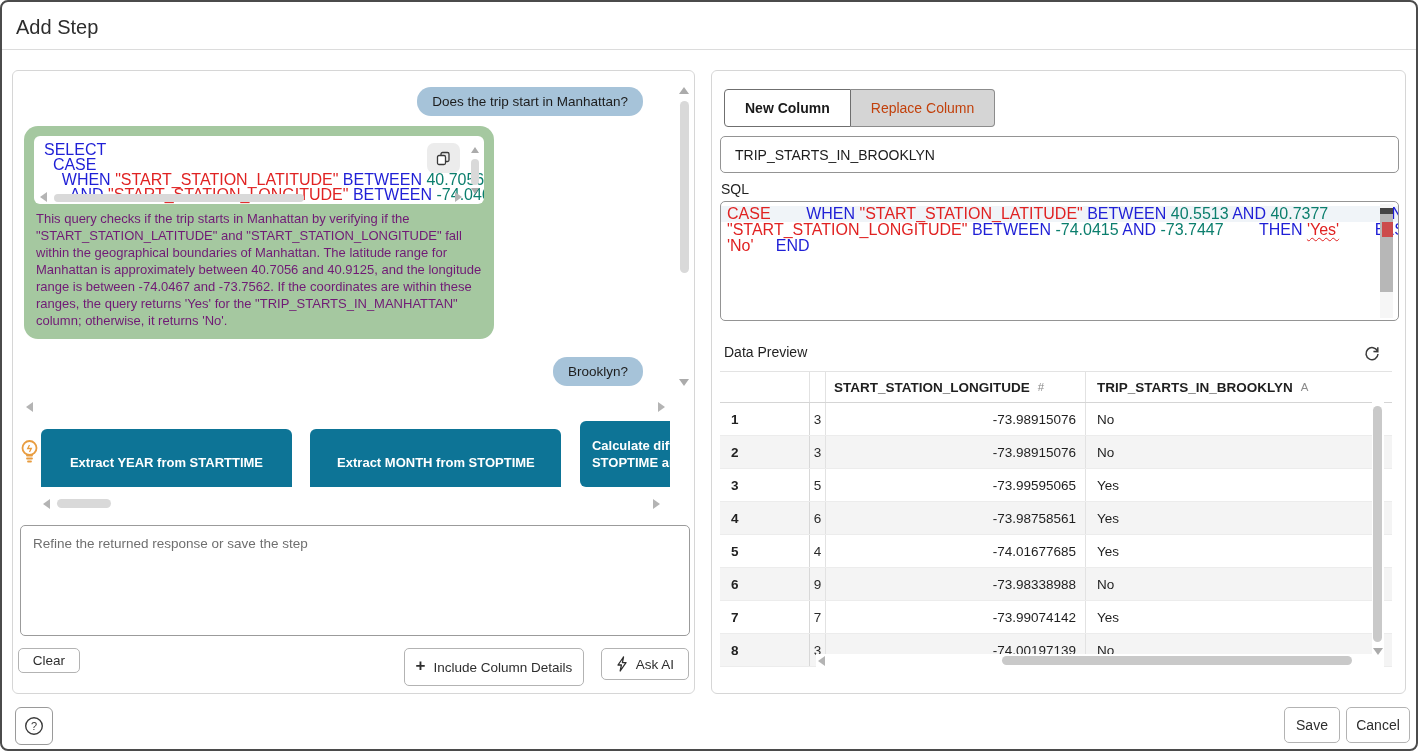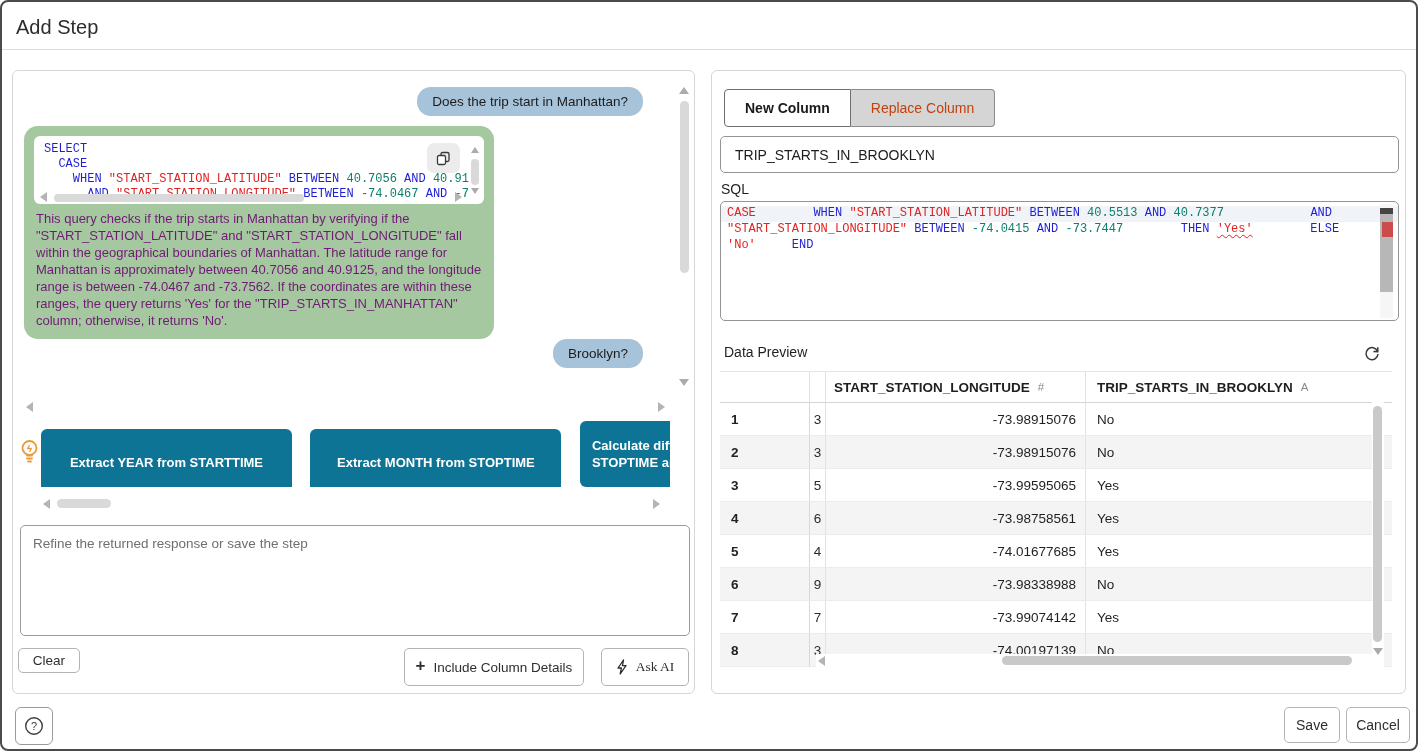--- a/index.html
+++ b/index.html
@@ -13,26 +13,26 @@
   .card { position:absolute; top:68px; background:#fff; border:1px solid #d6d6d6; border-radius:6px; }
   .card-left  { left:10px;  width:683px; height:624px; }
   .card-right { left:709px; width:695px; height:624px; }
 
   
   .msgs { position:absolute; left:0; top:0; width:660px; height:322px; overflow:hidden; padding:16px 30px 0 11px; }
   .bubble { border-radius:14px; font-size:13.5px; color:#1c1c1c; }
   .bubble-user { background:var(--user-bubble,#a6c3d9); width:max-content; max-width:420px;
                  padding:7px 15px; margin-left:auto; margin-right:0; }
   .bubble-ai { background:var(--ai-bubble,#a5c8a0); width:470px; margin-top:10px; overflow:hidden; }
-  .bubble-user.second { }
+  .bubble-user.second { margin-top:18px; }
 
   .sqlbox { position:relative; background:#fff; border-radius:6px; margin:10px 10px 6px 10px;
             height:68px; overflow:hidden; }
-  .sqlbox pre, .editor pre { font-family:Liberation Mono, monospace;
-            font-size:12px; line-height:15px; white-space:pre; }
+  .sqlbox pre, .editor pre { font-family:Liberation Sans, sans-serif;
+            font-size:16px; line-height:15px; white-space:pre; }
   .sqlbox pre { padding:6px 26px 2px 10px; }
   .copy-btn { position:absolute; right:24px; top:7px; width:33px; height:30px; background:#ececec;
               border:none; border-radius:7px; display:flex; align-items:center; justify-content:center; cursor:pointer; }
   .explain { padding:0 12px 10px 12px; font-size:13px; line-height:17px; color:#701a75; }
 
   .tk-k { color:var(--kw,#1f1fd6); }
   .tk-s { color:var(--str,#e02222); }
   .tk-n { color:var(--num,#0b7e6d); }
   .tk-e { color:var(--str,#e02222); text-decoration:underline wavy var(--str,#e02222); text-decoration-thickness:1px; text-underline-offset:2px; }
 
@@ -57,21 +57,21 @@
   .sugg-btn.b3 { width:150px; text-align:left; padding-left:12px; }
 
   
   .composer { position:absolute; left:7px; top:454px; width:670px; height:111px; border:1px solid #9b9b9b;
               border-radius:5px; resize:none; font-family:inherit; font-size:13.5px; padding:10px 12px; color:#1d4ed8; }
   .composer::placeholder { color:#6f6f6f; opacity:1; }
   .btn { background:#fff; border:1px solid #b3b3b3; border-radius:5px; font-family:inherit; font-size:13.5px;
          color:#2e2e2e; cursor:pointer; display:inline-flex; align-items:center; justify-content:center; gap:8px; }
   .clear-btn   { position:absolute; left:5px;   top:577px; width:62px;  height:25px; }
   .include-btn { position:absolute; left:391px; top:577px; width:180px; height:38px; }
-  .askai-btn   { position:absolute; left:588px; top:577px; width:88px;  height:38px;font-family:Liberation Serif, serif; }
+  .askai-btn   { position:absolute; left:588px; top:577px; width:88px;  height:32px; }
   .plus-glyph { font-size:17px; font-weight:bold; color:#2e2e2e; margin-top:-2px; }
 
   
   .tabs { position:absolute; left:12px; top:18px; height:38px; display:flex; }
   .tab { height:38px; display:flex; align-items:center; padding:0 20px; font-size:14px; cursor:pointer; }
   .tab.active { background:#fff; border:1px solid #6f6f6f; border-radius:4px 0 0 4px; font-weight:bold; color:#1a1a1a; }
   .tab.inactive { background:#d5d5d5; border:1px solid #8c8c8c; border-left:none; border-radius:0 4px 4px 0; color:#c2410c; }
 
   .colname-input { position:absolute; left:8px; top:65px; width:679px; height:37px; border:1px solid #949494;
                    border-radius:5px; font-family:inherit; font-size:14px; color:#1c1c1c; padding:0 14px; }

